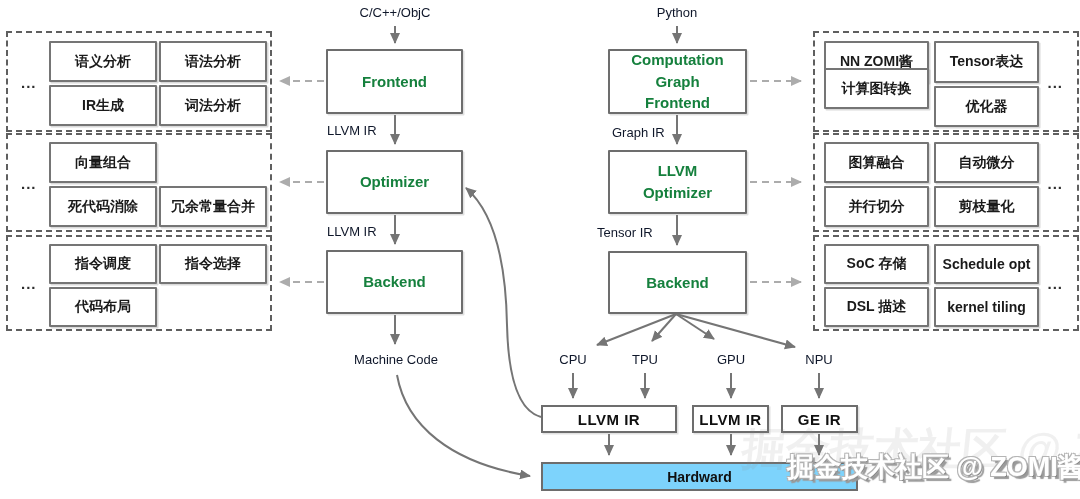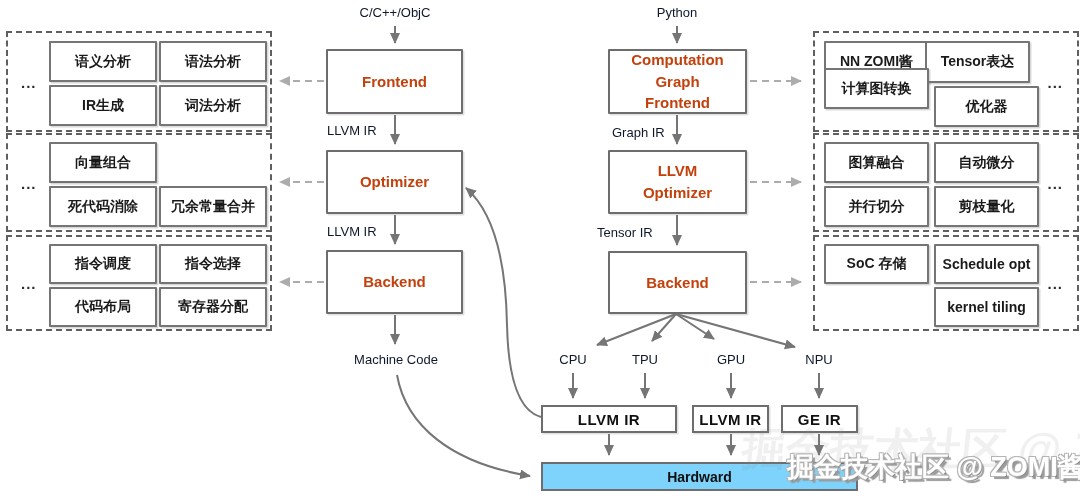--- a/index.html
+++ b/index.html
@@ -11,21 +11,21 @@
   .grp{position:absolute;border:2px dashed #5f5f5f;background:transparent;z-index:2;}
   .cell{
     position:absolute;background:#fff;border:2px solid #757575;border-radius:1px;
     display:flex;align-items:center;justify-content:center;
     font-size:14px;font-weight:600;color:#1a1a1a;white-space:nowrap;
     box-shadow:1.5px 1.5px 0 rgba(120,120,120,.28);z-index:3;
   }
   .node{
     position:absolute;background:#fff;border:2px solid #6d6d6d;border-radius:1px;
     display:flex;align-items:center;justify-content:center;text-align:center;
-    font-size:15px;font-weight:600;color:#c2410c;white-space:pre-line;line-height:1.45;
+    font-size:15px;font-weight:600;color:#15803d;white-space:pre-line;line-height:1.45;
     box-shadow:1.5px 1.5px 0 rgba(120,120,120,.22);z-index:3;
   }
   .irbox{
     position:absolute;background:#fff;border:2px solid #6d6d6d;
     display:flex;align-items:center;justify-content:center;
     font-size:15px;font-weight:700;color:#101010;letter-spacing:.5px;
     box-shadow:1.5px 1.5px 0 rgba(120,120,120,.22);z-index:3;
   }
   .hwbar{
     position:absolute;background:#7dd3fc;border:2px solid #6d6d6d;
@@ -117,43 +117,43 @@
     <div class="cell" style="left:41px;top:7px;width:104px;height:37px">向量组合</div>
     <div class="cell" style="left:41px;top:51px;width:104px;height:37px">死代码消除</div>
     <div class="cell" style="left:151px;top:51px;width:104px;height:37px">冗余常量合并</div>
   </div>
 
   <div class="grp" style="left:6px;top:235px;width:262px;height:92px">
     <span class="more" style="left:13px">...</span>
     <div class="cell" style="left:41px;top:7px;width:104px;height:36px">指令调度</div>
     <div class="cell" style="left:151px;top:7px;width:104px;height:36px">指令选择</div>
     <div class="cell" style="left:41px;top:50px;width:104px;height:36px">代码布局</div>
-    <div class="cell" style="left:151px;top:50px;width:104px;height:36px">寄存器分配</div>
   </div>
 
   <div class="grp" style="left:813px;top:31px;width:262px;height:97px">
     <span class="more" style="right:14px">...</span>
     <div class="cell" style="left:9px;top:8px;width:101px;height:38px">NN ZOMI酱</div>
-    <div class="cell" style="left:110px;top:8px;width:101px;height:38px">Tensor表达</div>
+    <div class="cell" style="left:119px;top:8px;width:101px;height:38px">Tensor表达</div>
     <div class="cell" style="left:9px;top:35px;width:101px;height:37px">计算图转换</div>
     <div class="cell" style="left:119px;top:53px;width:101px;height:37px">优化器</div>
   </div>
 
   <div class="grp" style="left:813px;top:133px;width:262px;height:95px">
     <span class="more" style="right:14px">...</span>
     <div class="cell" style="left:9px;top:7px;width:101px;height:37px">图算融合</div>
     <div class="cell" style="left:119px;top:7px;width:101px;height:37px">自动微分</div>
     <div class="cell" style="left:9px;top:51px;width:101px;height:37px">并行切分</div>
     <div class="cell" style="left:119px;top:51px;width:101px;height:37px">剪枝量化</div>
   </div>
 
   <div class="grp" style="left:813px;top:235px;width:262px;height:92px">
     <span class="more" style="right:14px">...</span>
     <div class="cell" style="left:9px;top:7px;width:101px;height:36px">SoC 存储</div>
     <div class="cell" style="left:119px;top:7px;width:101px;height:36px">Schedule opt</div>
+    <div class="cell" style="left:9px;top:50px;width:101px;height:36px">DSL 描述</div>
     <div class="cell" style="left:119px;top:50px;width:101px;height:36px">kernel tiling</div>
   </div>
 
   <span class="lbl center" style="left:395px;top:5px">C/C++/ObjC</span>
   <div class="node" style="left:326px;top:49px;width:133px;height:61px">Frontend</div>
   <span class="lbl" style="left:327px;top:123px">LLVM IR</span>
   <div class="node" style="left:326px;top:150px;width:133px;height:60px">Optimizer</div>
   <span class="lbl" style="left:327px;top:224px">LLVM IR</span>
   <div class="node" style="left:326px;top:250px;width:133px;height:60px">Backend</div>
   <span class="lbl center" style="left:396px;top:352px">Machine Code</span>

